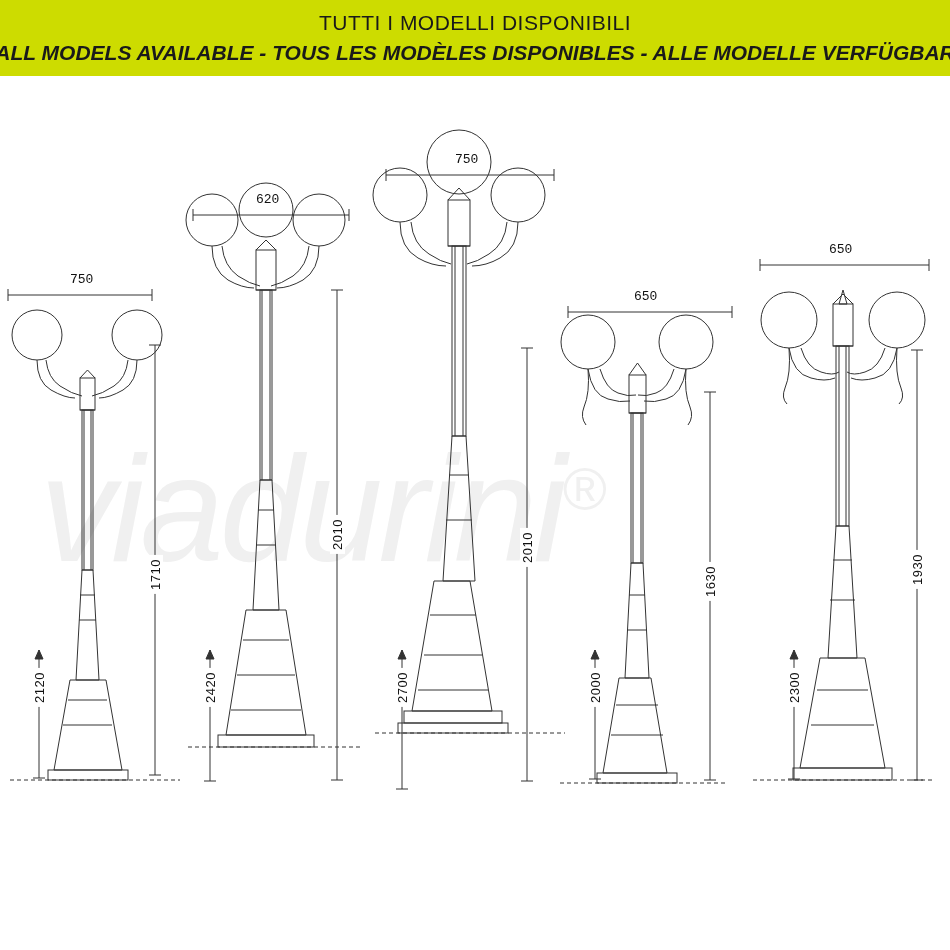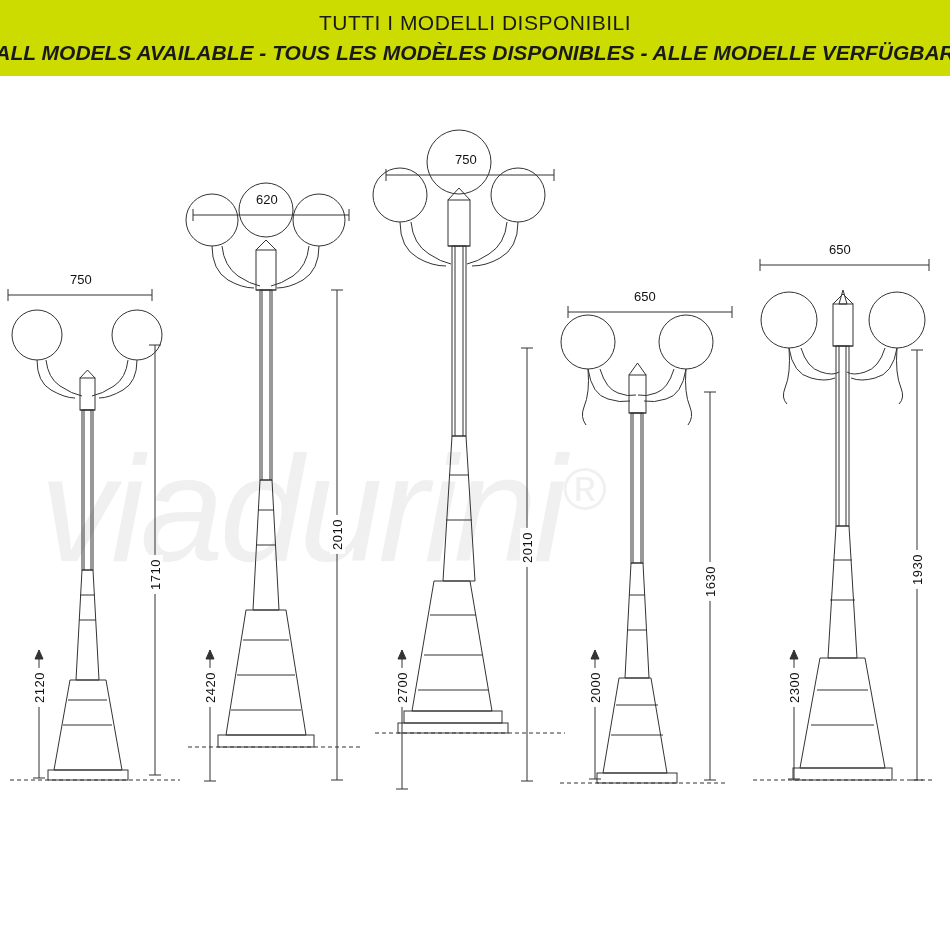--- a/index.html
+++ b/index.html
@@ -31,21 +31,21 @@
     color:#f0f0f0;font-size:150px;font-weight:normal;font-style:italic;
     letter-spacing:-4px;line-height:220px;
     user-select:none;pointer-events:none;white-space:nowrap;
   }
   .watermark .reg{font-size:60px;vertical-align:super;font-style:normal;}
 
   
   .lamp{position:absolute;bottom:0;}
   .dim-label{
     position:absolute;font-size:13px;color:#111;
-    font-family:Liberation Sans, sans-serif;
+    font-family:Liberation Mono, monospace;
   }
   .dim-v{
     writing-mode:vertical-rl;transform:rotate(180deg);
     font-size:13px;color:#111;position:absolute;letter-spacing:.5px;
   }
   svg{display:block;overflow:visible;}
 </style>
 </head>
 <body>
 

